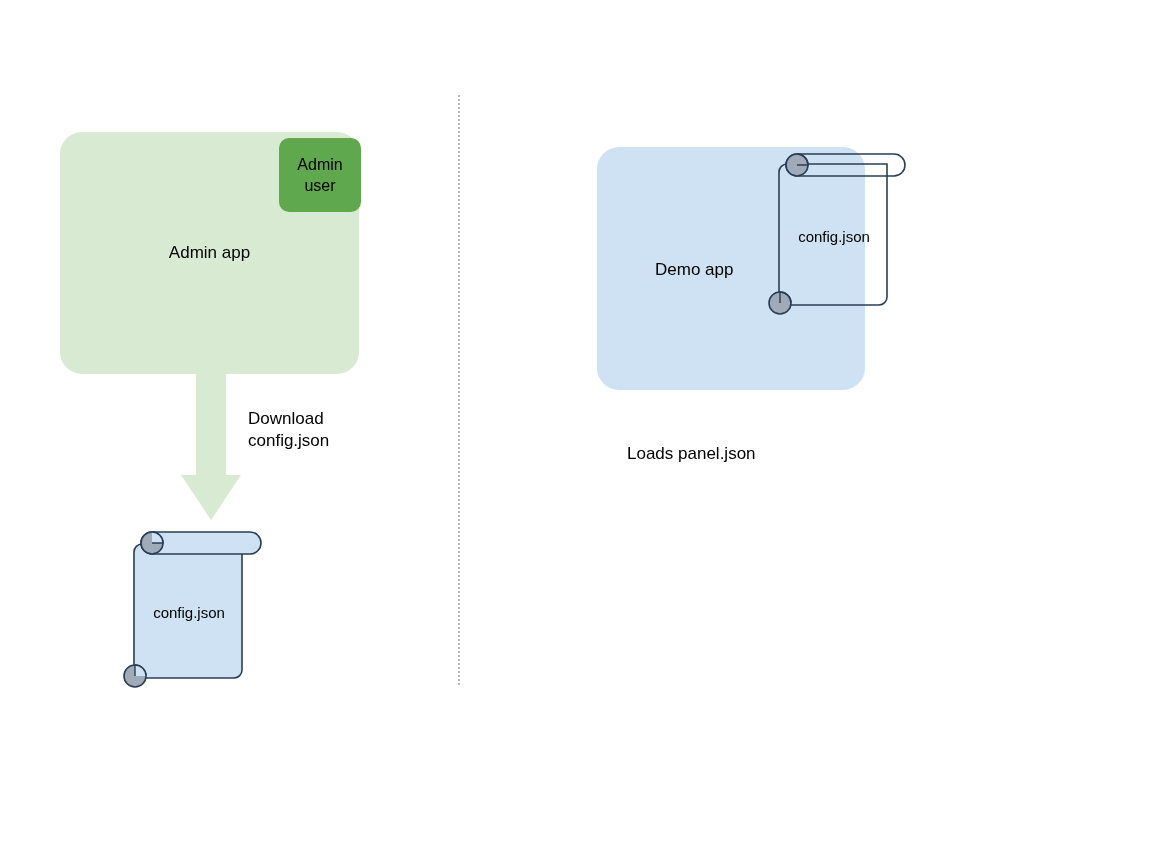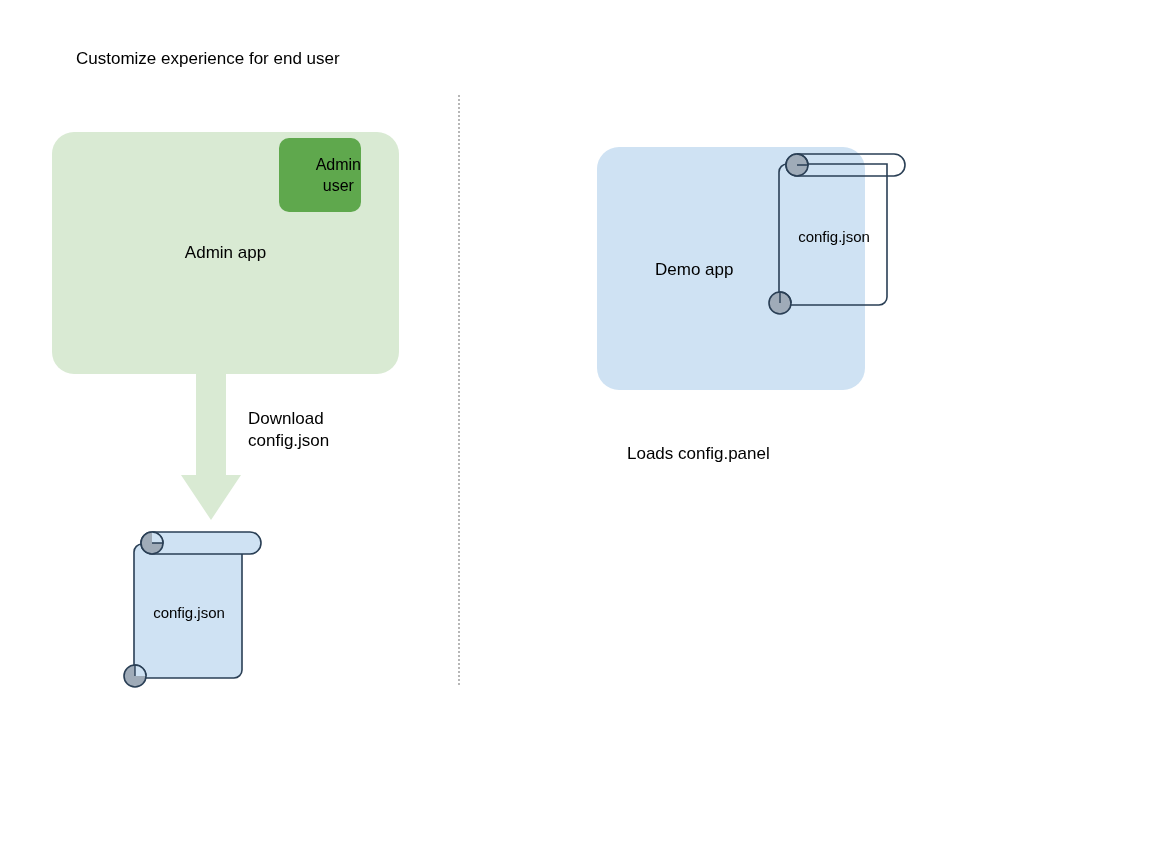--- a/index.html
+++ b/index.html
@@ -51,21 +51,21 @@
     color: #000;
     white-space: nowrap;
   }
 
   
   .admin-panel {
     background: #5fa84d;
     border-radius: 10px;
     display: flex;
     align-items: center;
-    justify-content: flex-end;
+    justify-content: center;
     text-align: center;
     font-size: 16px;
     line-height: 21px;
     color: #000;
   }
   .admin-panel span { display: block; }
 
   
   .divider {
     border-left: 2px dotted #b7b7b7;
@@ -101,32 +101,31 @@
     line-height: 22px;
     color: #000;
     white-space: nowrap;
   }
 </style>
 </head>
 <body>
 
 <div class="canvas">
 
-  <div class="node col-title" style="left:76px; top:48px;">Customize experience for end user</div>
 
 
   <div class="node divider" style="left:458px; top:95px; height:590px;"></div>
 
   <div class="node" style="left:170px; top:360px;">
     <svg class="arrow-svg" width="120" height="170" viewBox="0 0 120 170">
       <path d="M 26 0 L 56 0 L 56 115 L 71 115 L 41 160 L 11 115 L 26 115 Z" fill="#d9ead3"></path>
     </svg>
   </div>
 
-  <div class="node app-box green" style="left:52px; top:132px; width:347px; height:242px;">
+  <div class="node app-box green" style="left:60px; top:132px; width:299px; height:242px;">
     <div class="app-label" style="top:110px;">Admin app</div>
   </div>
 
   <div class="node admin-panel" style="left:279px; top:138px; width:82px; height:74px;">
     <div>
       <span>Admin</span>
       <span>user</span>
     </div>
   </div>
 
@@ -184,15 +183,15 @@
 
       <circle cx="29" cy="13" r="11" fill="#9fabb8" stroke="#2a3f55" stroke-width="1.6"></circle>
       <path d="M 29 13 L 40 13 A 11 11 0 0 0 29 2" fill="none" stroke="#2a3f55" stroke-width="1.4"></path>
 
       <circle cx="12" cy="151" r="11" fill="#9fabb8" stroke="#2a3f55" stroke-width="1.6"></circle>
       <path d="M 12 151 L 12 140 A 11 11 0 0 1 23 151" fill="none" stroke="#2a3f55" stroke-width="1.4"></path>
     </svg>
     <div class="scroll-text" style="left:11px; width:110px; top:75px;">config.json</div>
   </div>
 
-  <div class="node caption" style="left:627px; top:443px;">Loads config.panel</div>
+  <div class="node caption" style="left:627px; top:443px;">Loads panel.json</div>
 
 </div>
 
 </body></html>

